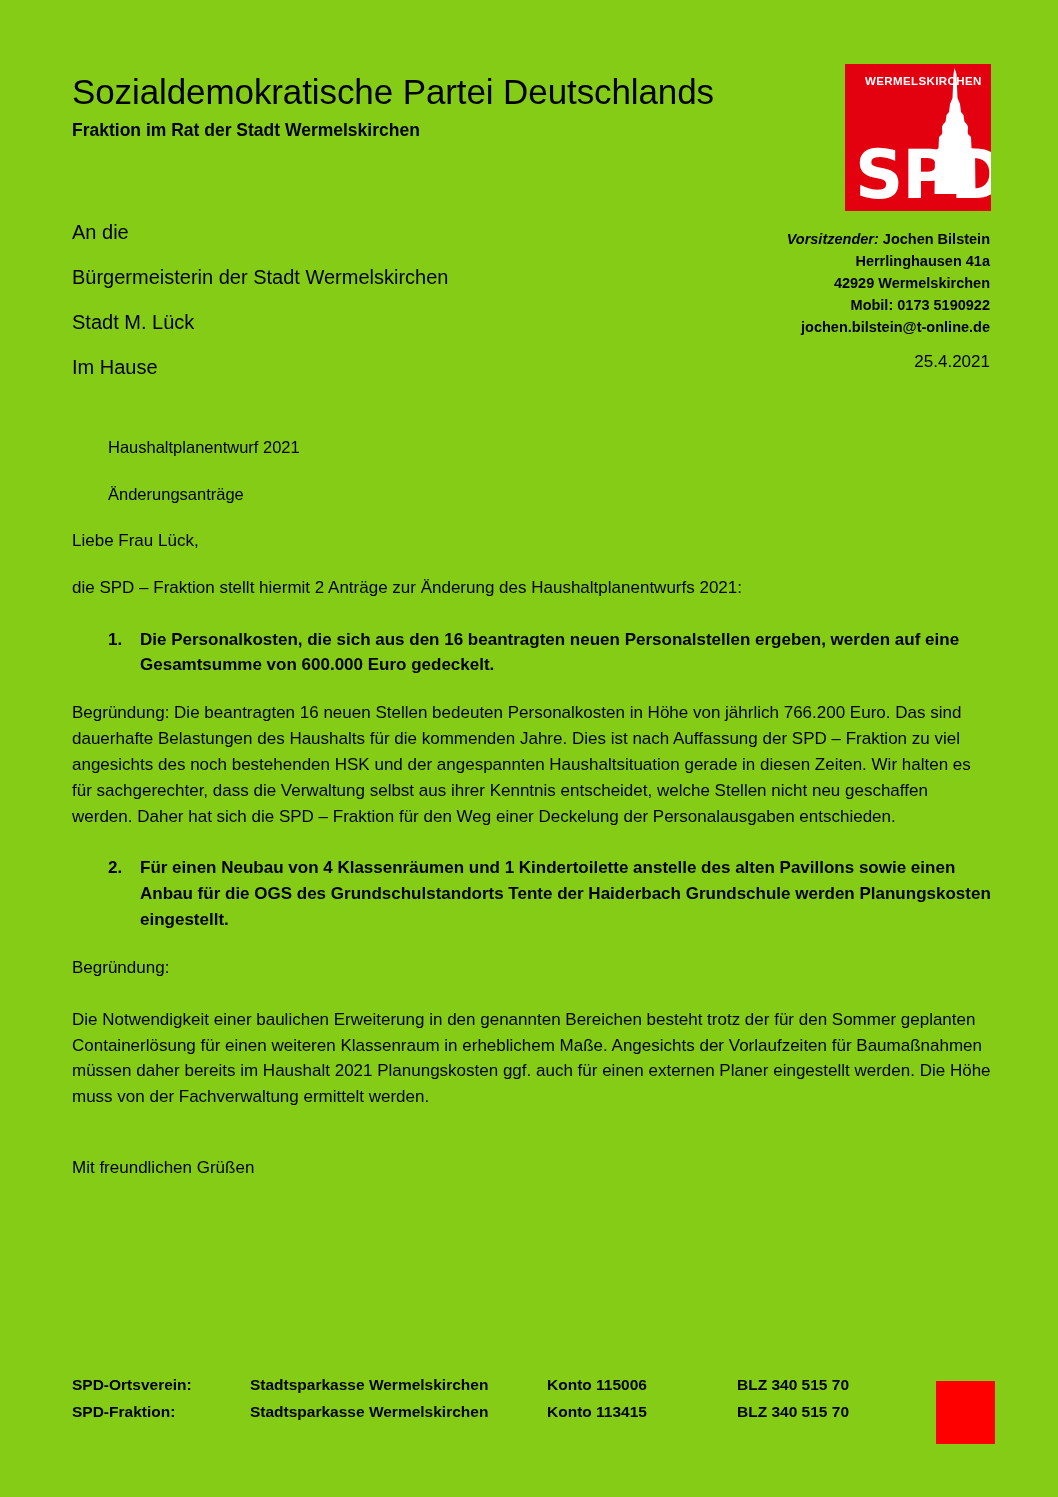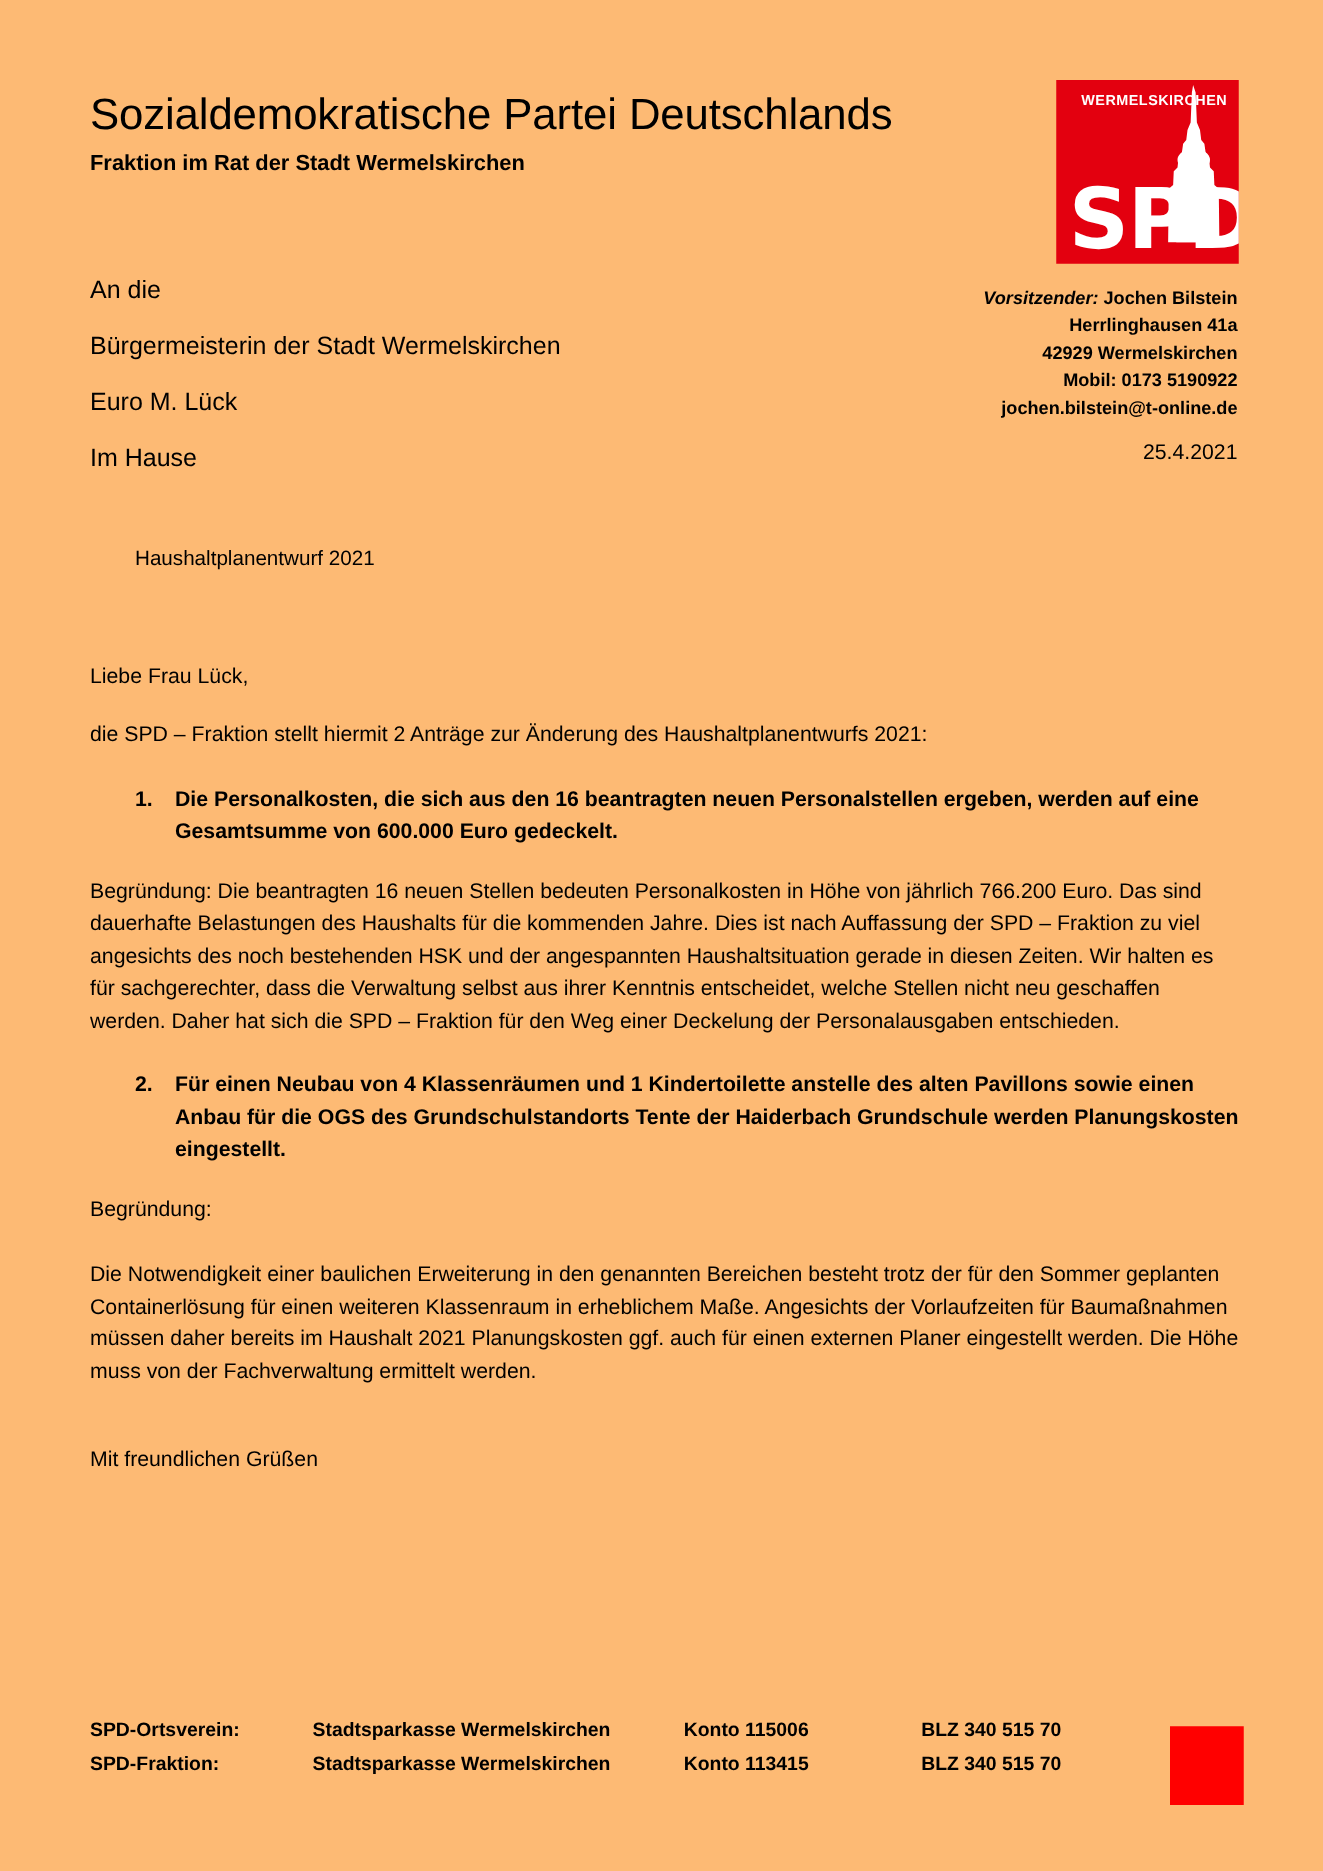--- a/index.html
+++ b/index.html
@@ -10,21 +10,21 @@
   }
   body {
     font-family: "Liberation Sans", "DejaVu Sans", sans-serif;
     color: #000000;
   }
   .page {
     position: relative;
     width: 1058px;
     height: 1497px;
     margin: 0 auto;
-    background: #fdba74;
+    background: #84cc16;
     overflow: hidden;
     box-sizing: border-box;
   }
 
   
   .letterhead {
     position: absolute;
     left: 72px;
     top: 72px;
     width: 760px;
@@ -224,36 +224,37 @@
       <ellipse cx="28" cy="60" rx="13" ry="9" fill="#ffffff"></ellipse>
       <rect x="14" y="74" width="28" height="52" fill="#ffffff"></rect>
     </svg>
     <div class="logo-city">WERMELSKIRCHEN</div>
     <div class="logo-spd">SPD</div>
   </div>
 
   <div class="recipient">
     <div class="line">An die</div>
     <div class="line">Bürgermeisterin der Stadt Wermelskirchen</div>
-    <div class="line">Euro M. Lück</div>
+    <div class="line">Stadt M. Lück</div>
     <div class="line">Im Hause</div>
   </div>
 
   <div class="sender">
     <div><span class="role">Vorsitzender:</span> <span>Jochen Bilstein</span></div>
     <div>Herrlinghausen 41a</div>
     <div>42929 Wermelskirchen</div>
     <div>Mobil: 0173 5190922</div>
     <div>jochen.bilstein@t-online.de</div>
   </div>
 
   <div class="letter-date">25.4.2021</div>
 
   <div class="subject">
     <div class="subject-line">Haushaltplanentwurf 2021</div>
+    <div class="subject-line">Änderungsanträge</div>
   </div>
 
   <div class="body-area">
     <p class="para">Liebe Frau Lück,</p>
     <p class="para block">die SPD – Fraktion stellt hiermit 2 Anträge zur Änderung des Haushaltplanentwurfs 2021:</p>
 
     <ol class="antraege">
       <li>Die Personalkosten, die sich aus den 16 beantragten neuen Personalstellen ergeben, werden auf eine Gesamtsumme von 600.000 Euro gedeckelt.</li>
     </ol>
 

